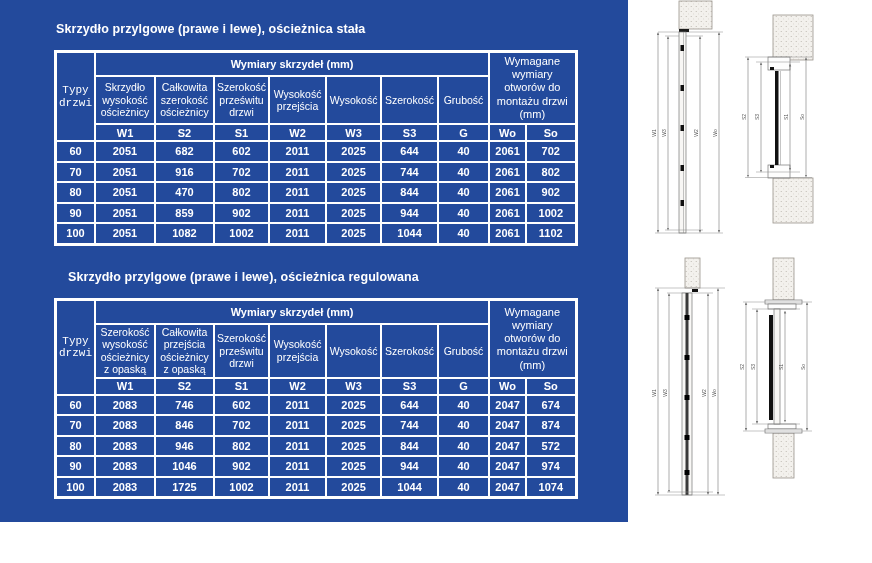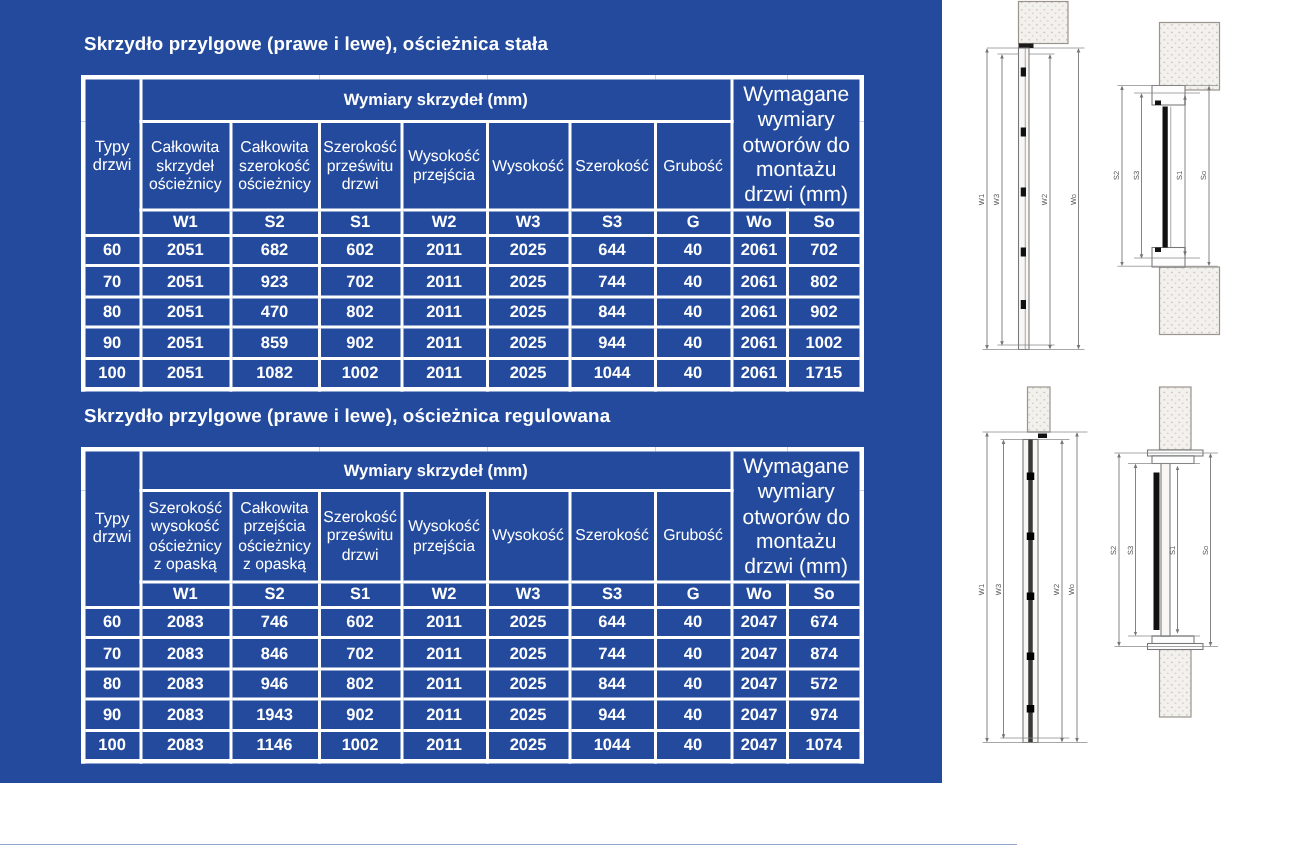--- a/index.html
+++ b/index.html
@@ -9,23 +9,23 @@
     font-family:"Liberation Sans", sans-serif;
   }
   .panel{position:absolute;left:0;top:0;width:628px;height:522px;background:#234a9c;}
   .tbl-title{position:absolute;color:#ffffff;font-size:12.5px;font-weight:700;letter-spacing:.1px;text-align:right;}
   .tbl-wrap{position:absolute;}
   table.spec{border-collapse:collapse;table-layout:fixed;border:3px solid #ffffff;}
   table.spec th,table.spec td{
     border:2px solid #ffffff;color:#ffffff;text-align:center;vertical-align:middle;
     background:#234a9c;padding:1px 2px;overflow:hidden;
   }
-  th.corner{font-size:11px;font-weight:400;line-height:1.15;}
+  th.corner{font-size:11px;font-weight:400;line-height:1.15;font-family:Liberation Mono, monospace;}
   th.group{font-size:11px;font-weight:700;height:20px;}
-  th.required{font-size:14px;font-weight:400;line-height:1.2;}
+  th.required{font-size:11px;font-weight:400;line-height:1.2;}
   th.hdr{font-size:10.5px;font-weight:400;line-height:1.18;height:44px;}
   th.sym{font-size:11px;font-weight:700;height:13px;}
   th.rowhead,td.num{font-size:11px;font-weight:700;height:16.5px;}
   .drawing{position:absolute;}
   .wall{fill:url(#stip);stroke:#9a948c;stroke-width:0.8;}
   .frame{fill:#fdfdfd;stroke:#777;stroke-width:0.7;}
   .leafbox{fill:#f8f7f5;stroke:#777;stroke-width:0.7;}
   .thin{stroke:#8a8a8a;stroke-width:0.5;fill:none;}
   .dim{stroke:#767676;stroke-width:0.6;marker-start:url(#ar);marker-end:url(#ar);}
   .lbl{font-size:5px;fill:#555;font-family:"Liberation Sans",sans-serif;}
@@ -63,21 +63,21 @@
         <col style="width: 37px;">
         <col style="width: 50px;">
       </colgroup>
       <tbody>
         <tr>
           <th class="corner" rowspan="3">Typy drzwi</th>
           <th class="group" colspan="7">Wymiary skrzydeł (mm)</th>
           <th class="required" rowspan="2" colspan="2">Wymagane wymiary otworów do montażu drzwi (mm)</th>
         </tr>
         <tr>
-          <th class="hdr">Całkowita skrzydeł ościeżnicy</th>
+          <th class="hdr">Skrzydło wysokość ościeżnicy</th>
           <th class="hdr">Całkowita szerokość ościeżnicy</th>
           <th class="hdr">Szerokość prześwitu drzwi</th>
           <th class="hdr">Wysokość przejścia</th>
           <th class="hdr">Wysokość</th>
           <th class="hdr">Szerokość</th>
           <th class="hdr">Grubość</th>
         </tr>
         <tr>
           <th class="sym">W1</th>
           <th class="sym">S2</th>
@@ -97,21 +97,21 @@
           <td class="num">2011</td>
           <td class="num">2025</td>
           <td class="num">644</td>
           <td class="num">40</td>
           <td class="num">2061</td>
           <td class="num">702</td>
         </tr>
         <tr>
           <th class="rowhead">70</th>
           <td class="num">2051</td>
-          <td class="num">923</td>
+          <td class="num">916</td>
           <td class="num">702</td>
           <td class="num">2011</td>
           <td class="num">2025</td>
           <td class="num">744</td>
           <td class="num">40</td>
           <td class="num">2061</td>
           <td class="num">802</td>
         </tr>
         <tr>
           <th class="rowhead">80</th>
@@ -140,27 +140,27 @@
         <tr>
           <th class="rowhead">100</th>
           <td class="num">2051</td>
           <td class="num">1082</td>
           <td class="num">1002</td>
           <td class="num">2011</td>
           <td class="num">2025</td>
           <td class="num">1044</td>
           <td class="num">40</td>
           <td class="num">2061</td>
-          <td class="num">1715</td>
+          <td class="num">1102</td>
         </tr>
       </tbody>
     </table>
   </div>
 
-<div class="tbl-title" style="left:56px;top:270px;">Skrzydło przylgowe (prawe i lewe), ościeżnica regulowana</div>
+<div class="tbl-title" style="left:68px;top:270px;">Skrzydło przylgowe (prawe i lewe), ościeżnica regulowana</div>
 <div class="tbl-wrap" style="left:54px;top:298px;">
     <table class="spec">
       <colgroup>
         <col style="width: 38px;">
         <col style="width: 60px;">
         <col style="width: 59px;">
         <col style="width: 55px;">
         <col style="width: 57px;">
         <col style="width: 55px;">
         <col style="width: 57px;">
@@ -226,33 +226,33 @@
           <td class="num">2011</td>
           <td class="num">2025</td>
           <td class="num">844</td>
           <td class="num">40</td>
           <td class="num">2047</td>
           <td class="num">572</td>
         </tr>
         <tr>
           <th class="rowhead">90</th>
           <td class="num">2083</td>
-          <td class="num">1943</td>
+          <td class="num">1046</td>
           <td class="num">902</td>
           <td class="num">2011</td>
           <td class="num">2025</td>
           <td class="num">944</td>
           <td class="num">40</td>
           <td class="num">2047</td>
           <td class="num">974</td>
         </tr>
         <tr>
           <th class="rowhead">100</th>
           <td class="num">2083</td>
-          <td class="num">1146</td>
+          <td class="num">1725</td>
           <td class="num">1002</td>
           <td class="num">2011</td>
           <td class="num">2025</td>
           <td class="num">1044</td>
           <td class="num">40</td>
           <td class="num">2047</td>
           <td class="num">1074</td>
         </tr>
       </tbody>
     </table>

